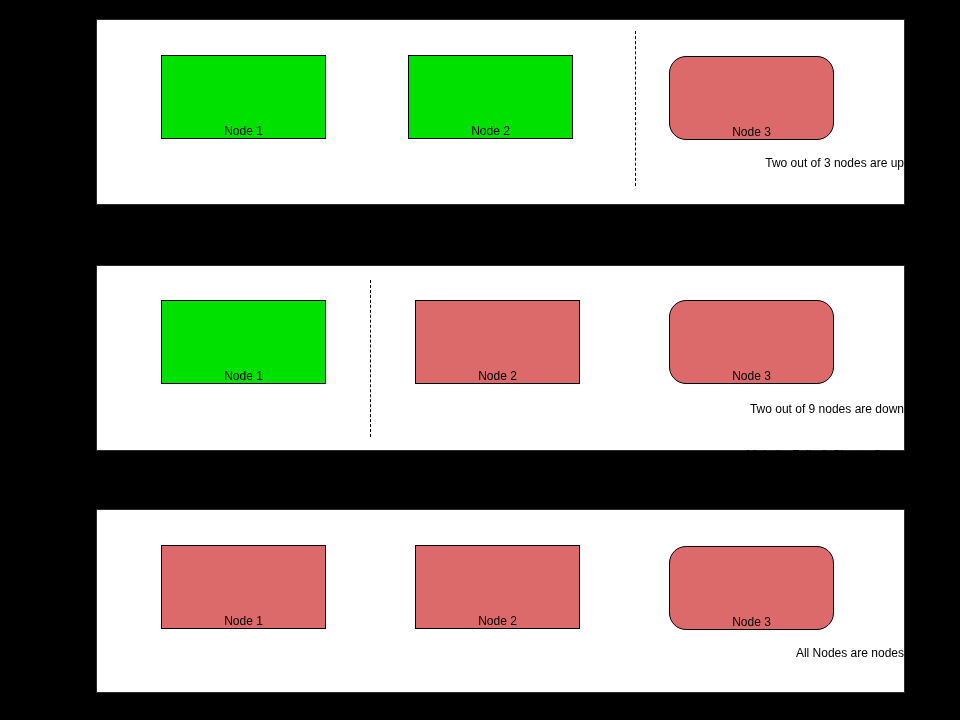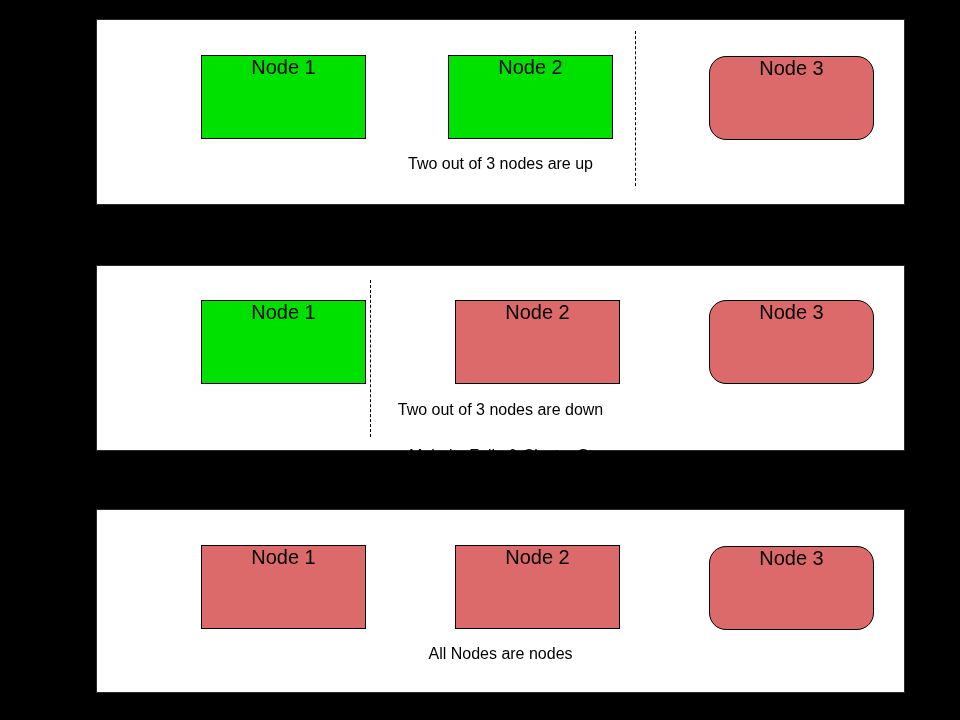--- a/index.html
+++ b/index.html
@@ -27,48 +27,47 @@
   #panel-0 { top: 19px;  height: 184px; }
   #panel-1 { top: 265px; height: 184px; }
   #panel-2 { top: 509px; height: 182px; }
 
   .node {
     position: absolute;
     width: 163px;
     height: 82px;
     border: 1.5px solid #000000;
     display: flex;
-    align-items: flex-start;
+    align-items: flex-end;
     justify-content: center;
-    font-size: 20px;
+    font-size: 12px;
     color: #000000;
     box-sizing: content-box;
-    margin-left: 40px;
   }
   .panel .node-1 { left: 64px;  top: 35px; }
   .panel .node-2 { left: 311px; top: 35px; }
   .panel .node-3 { left: 572px; top: 36px; border-radius: 17px; }
   #panel-1 .node-2, #panel-2 .node-2 { left: 318px; }
   #panel-1 .node-1, #panel-1 .node-2, #panel-1 .node-3 { top: 34px; }
 
   .divider {
     position: absolute;
     width: 0;
     border-left: 1px dashed #000000;
   }
   #panel-0 .divider { left: 538px; top: 11px; height: 155px; }
   #panel-1 .divider { left: 273px; top: 14px; height: 157px; }
 
   .caption {
     position: absolute;
     left: 0;
     right: 0;
     top: 132px;
-    text-align: center;
-    font-size: 16px;
+    text-align: right;
+    font-size: 12px;
     line-height: 23px;
     color: #000000;
     white-space: pre;
   }
 </style>
 </head>
 <body>
 
 <div class="stage">
 
@@ -91,21 +90,21 @@
     <div class="node node-1" style="background: rgb(0, 225, 0);">
       <span>Node 1</span>
     </div>
     <div class="divider"></div>
     <div class="node node-2" style="background: rgb(221, 106, 106);">
       <span>Node 2</span>
     </div>
     <div class="node node-3" style="background: rgb(221, 106, 106);">
       <span>Node 3</span>
     </div>
-    <div class="caption"><span>Two out of 3 nodes are down</span><br>
+    <div class="caption"><span>Two out of 9 nodes are down</span><br>
       <span>Majority Fails &amp; Cluster Stops</span>
     </div>
   </div>
 
   <div class="panel" id="panel-2">
     <div class="node node-1" style="background: rgb(221, 106, 106);">
       <span>Node 1</span>
     </div>
     <div class="node node-2" style="background: rgb(221, 106, 106);">
       <span>Node 2</span>

